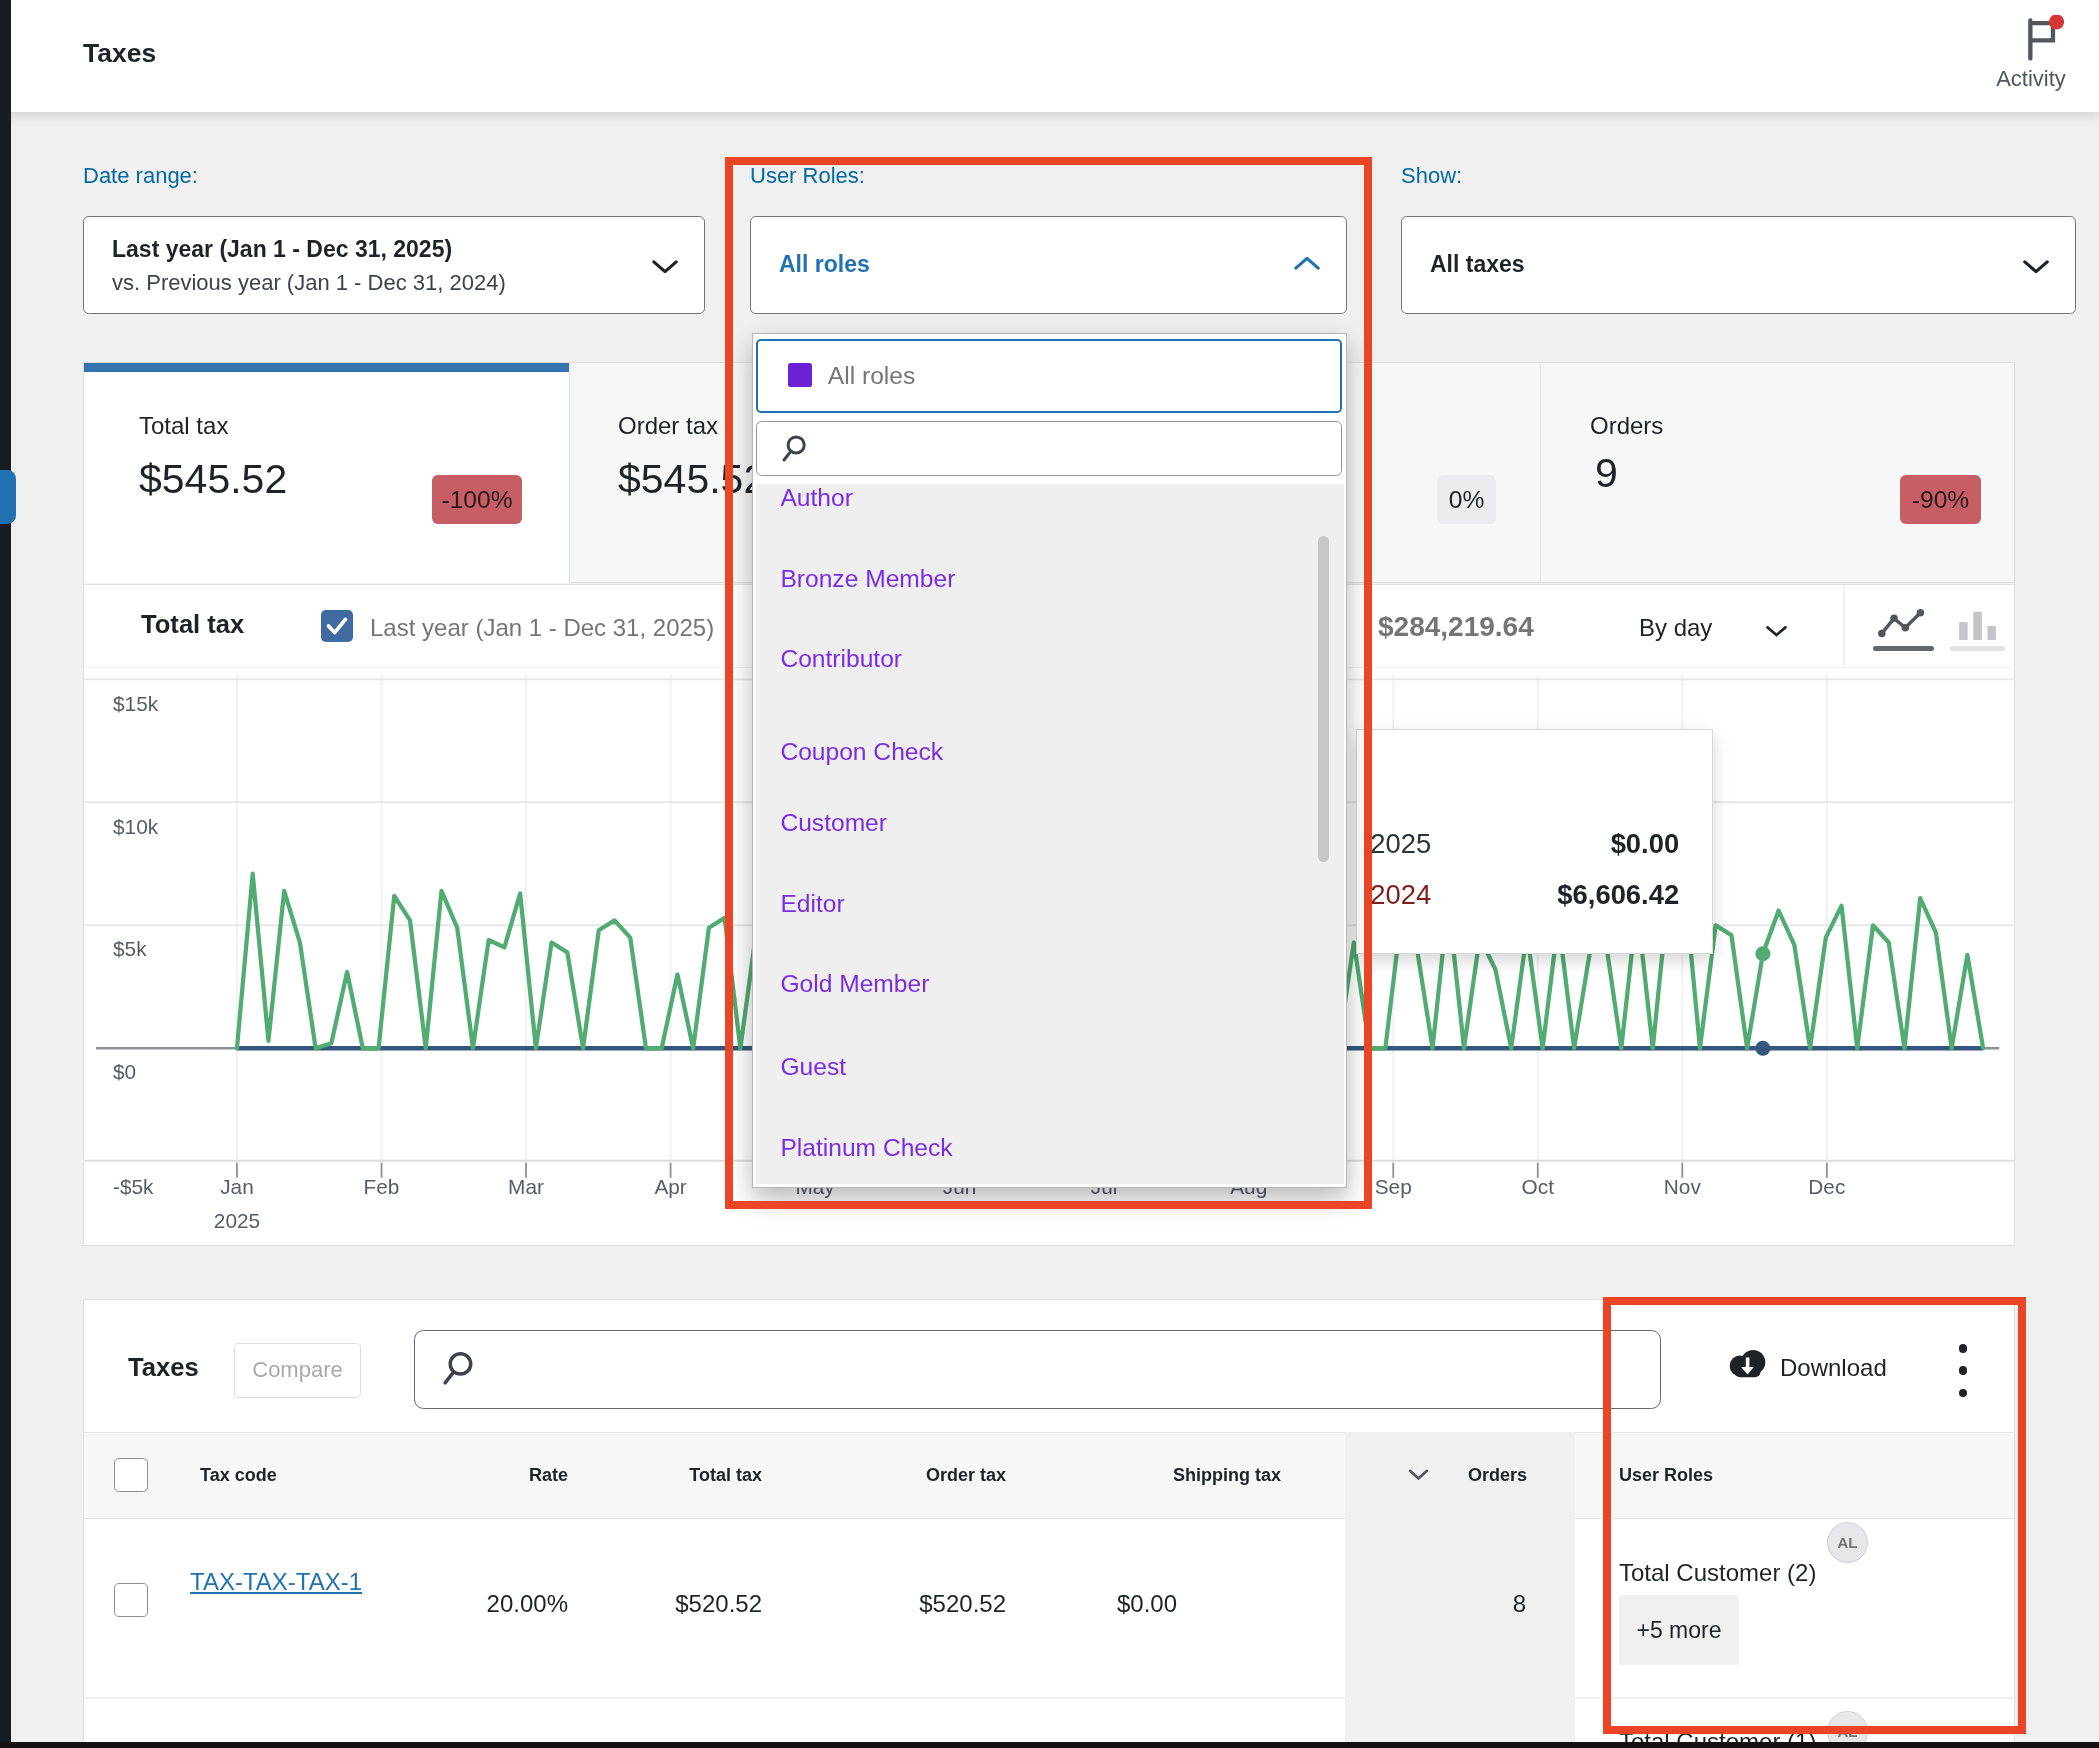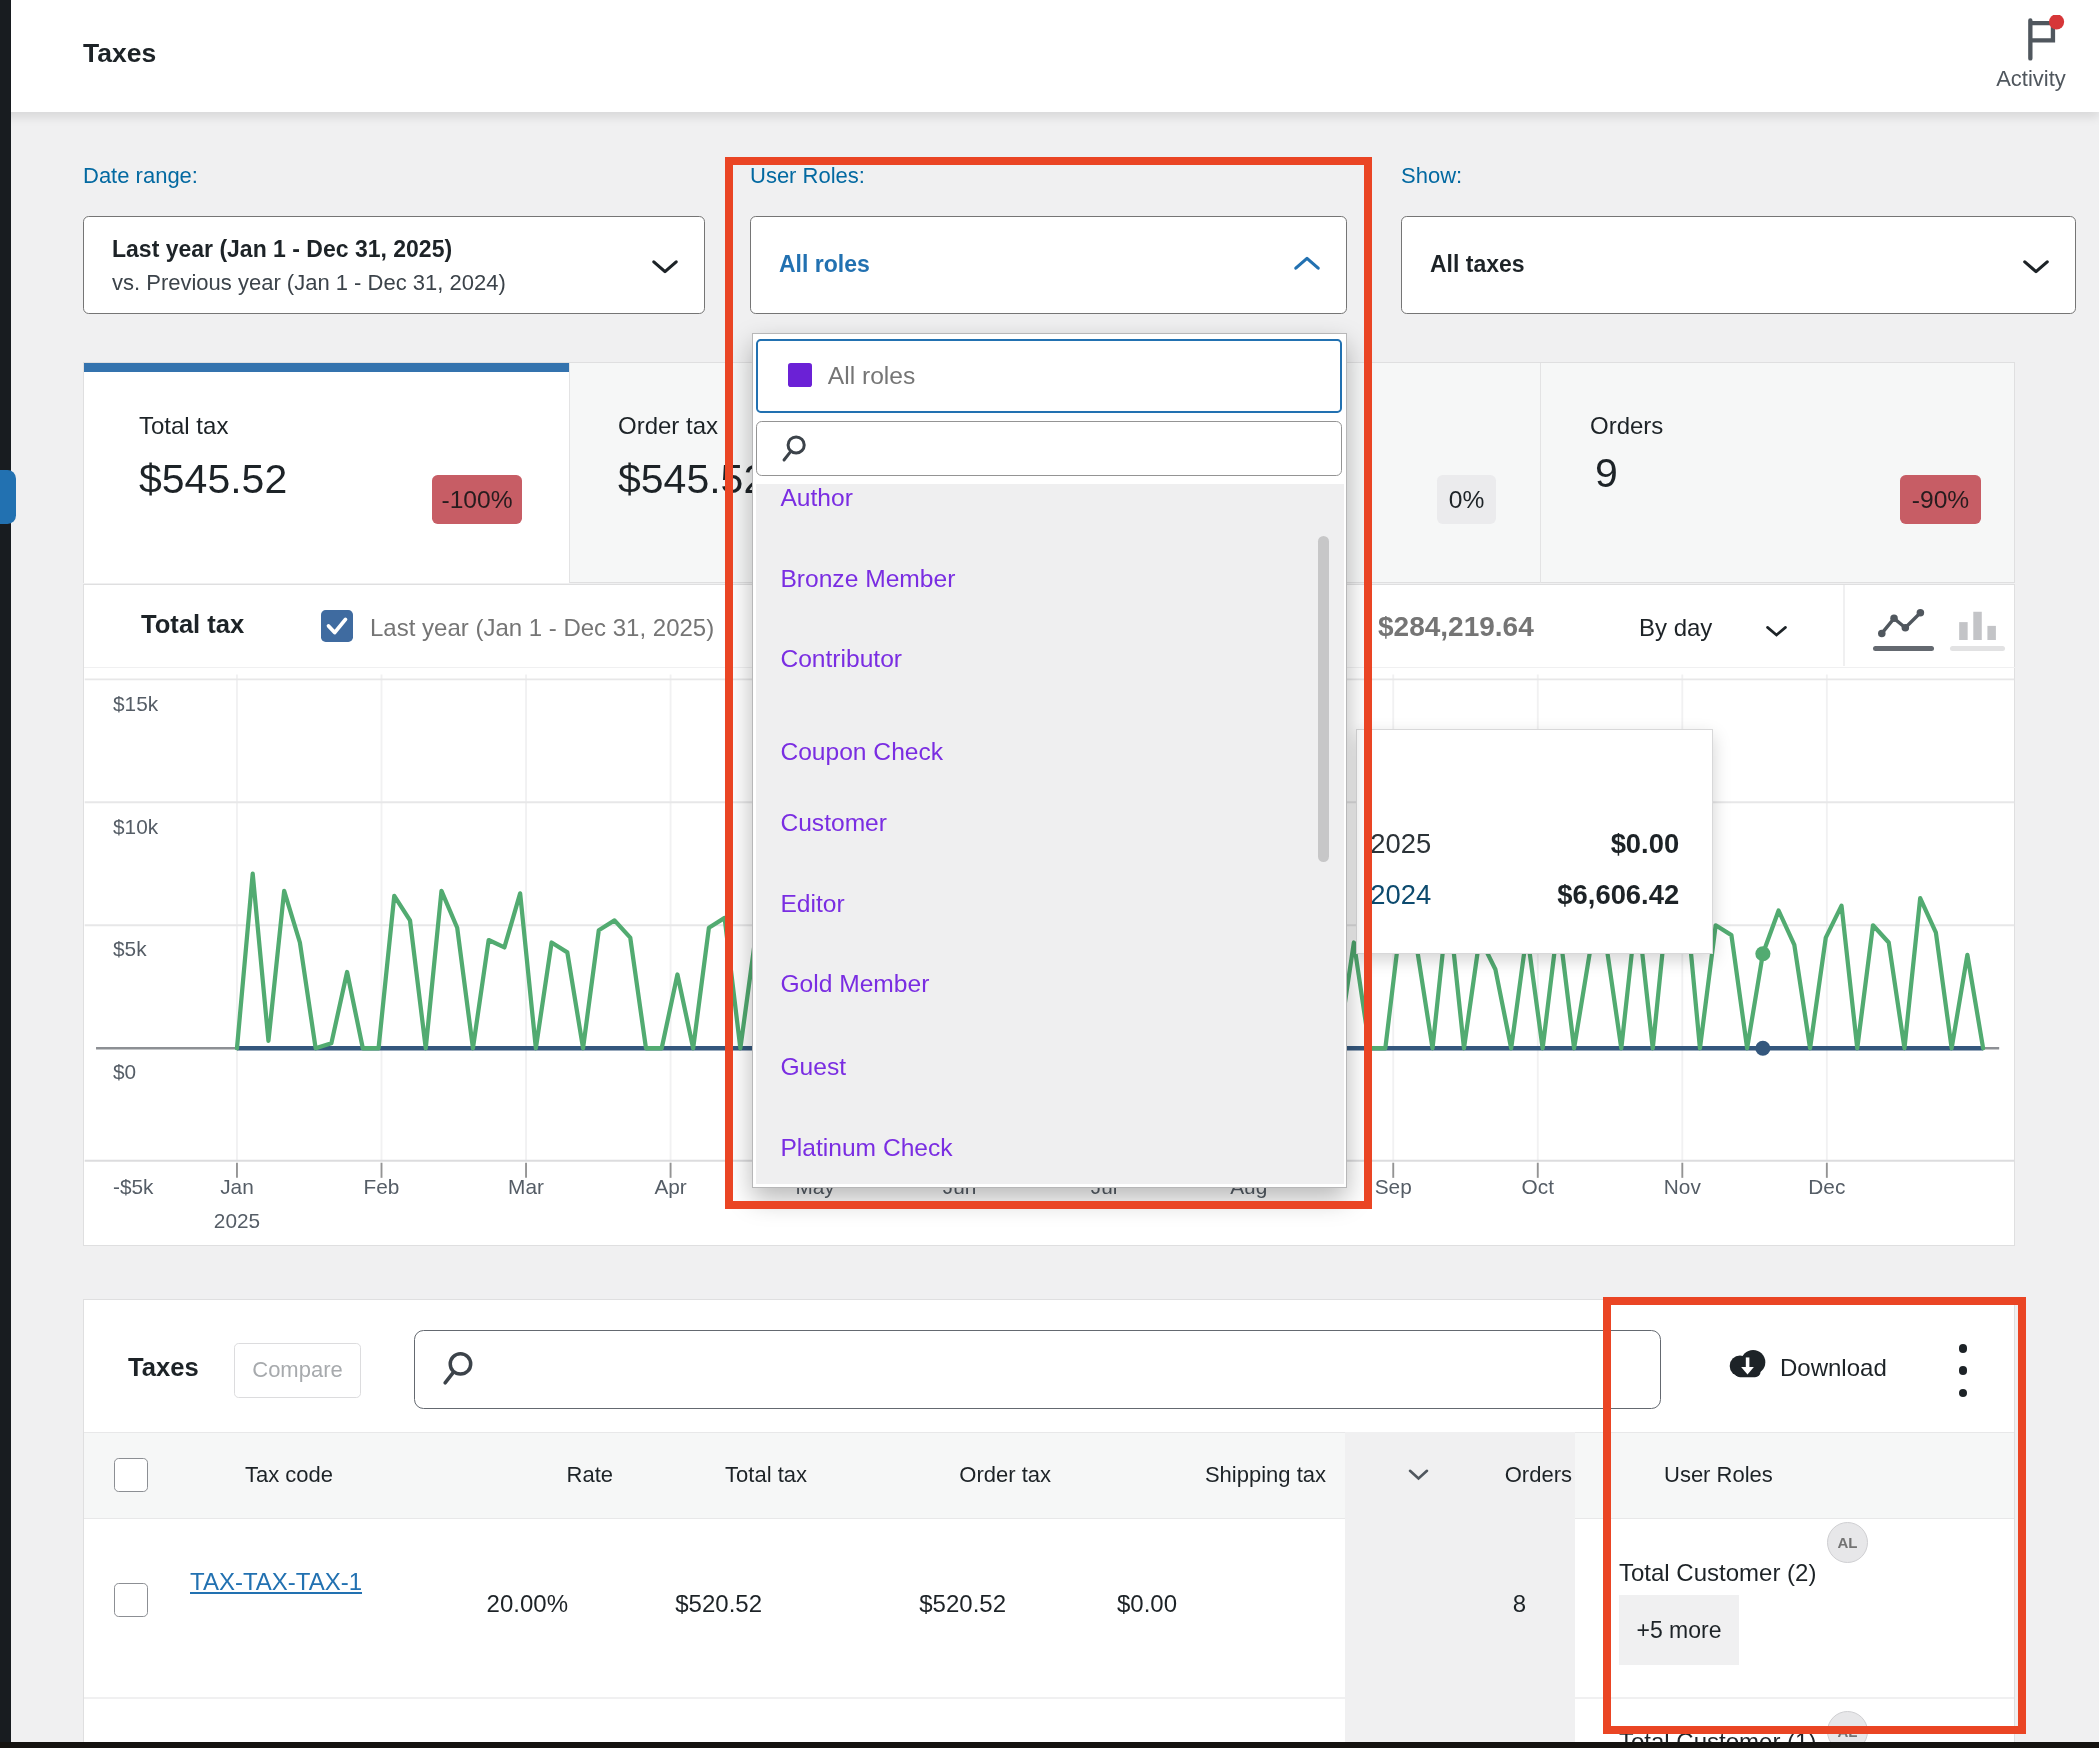--- a/index.html
+++ b/index.html
@@ -85,21 +85,21 @@
                  text-align:center; line-height:51px; }
   .tbl-search { left:330px; top:30px; width:1247px; height:79px; border:1.9px solid #646970;
                 border-radius:9.5px; background:#fff; }
   .download-label { left:1696px; top:54px; font-size:24px; }
   .kebab { left:1874px; top:44px; width:9.5px; height:53px; display:flex; flex-direction:column;
            justify-content:space-between; align-items:center; }
   .kebab div { width:8.5px; height:8.5px; border-radius:50%; background:#1d2327; }
   .thead-row { left:0; top:132px; width:1931px; height:87px; background:#f6f7f7;
                border-top:1.9px solid #e8e8e9; border-bottom:1.9px solid #e8e8e9; }
   .orders-shade { left:1261px; top:132px; width:230px; height:317px; background:#f0f0f1; }
-  .th { top:158px; height:34px; line-height:34px; font-size:22px; font-weight:normal;margin-left:45px; }
+  .th { top:158px; height:34px; line-height:34px; font-size:18px; font-weight:bold; }
   .cb { width:34px; height:34px; border:1.9px solid #8c8f94; border-radius:4.7px; background:#fff; }
   .row1-border { left:0; top:397px; width:1931px; height:1.9px; background:#f0f0f1; }
   .td { top:287px; height:34px; line-height:34px; font-size:24px; }
   .right { text-align:right; }
   .tax-link { left:106px; top:261px; width:194px; font-size:24px; line-height:42px;
               color:#2271b1; text-decoration:underline; }
   .avatar { width:41px; height:41px; border-radius:50%; background:#e7e7e9;
             border:0.9px solid #cfcfd2; text-align:center; line-height:39px;
             font-size:15px; font-weight:bold; color:#737373; }
   .more-chip { left:1535px; top:295px; width:120px; height:70px; background:#f0f0f1;
@@ -269,21 +269,21 @@
       <circle cx="1862.1711711711712" cy="1107" r="8" fill="#34577d"></circle>
     </svg>
 </div>
 
 <div class="abs tooltip">
   <div class="abs tt-row" style="top:98px;">
     <span style="color:#2c3338;">2025</span>
     <span class="tt-val">$0.00</span>
   </div>
   <div class="abs tt-row" style="top:149px;">
-    <span style="color:#0c4a6e;">2024</span>
+    <span style="color:#7f1d1d;">2024</span>
     <span class="tt-val">$6,606.42</span>
   </div>
 </div>
 
 <div class="abs dropdown">
   <div class="abs dd-selected">
     <div class="abs dd-square"></div>
     <div class="abs dd-sel-label">All roles</div>
   </div>
   <div class="abs dd-search">

